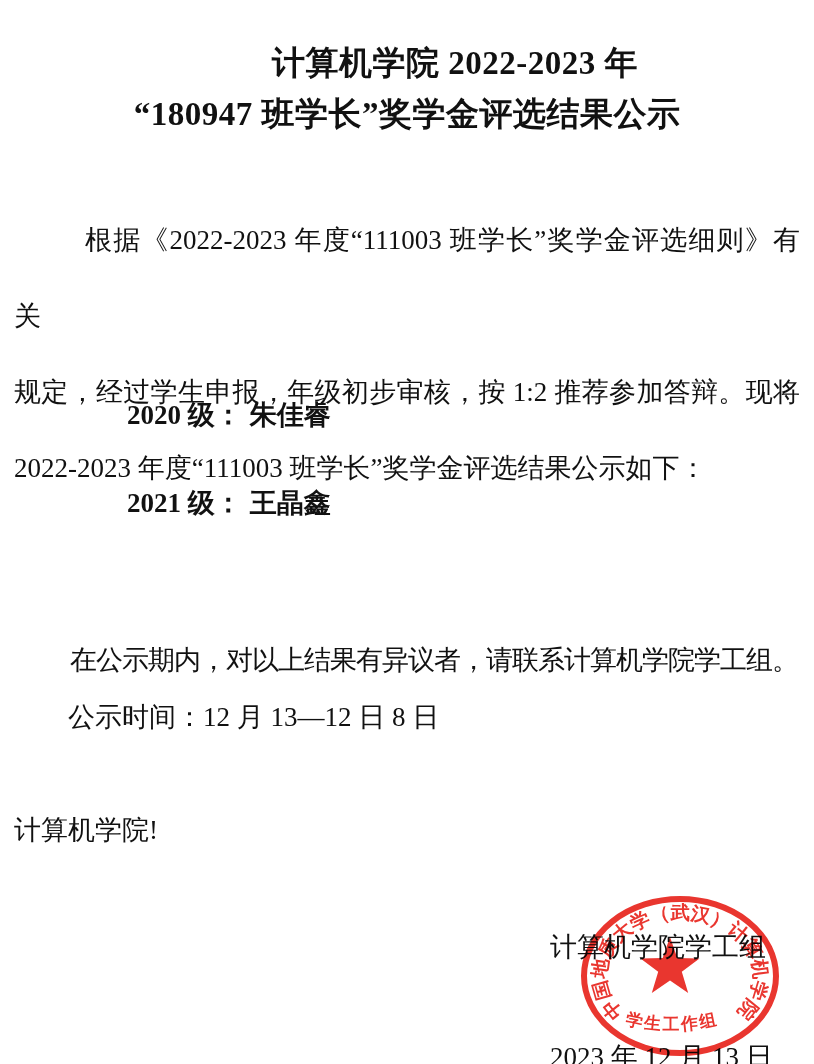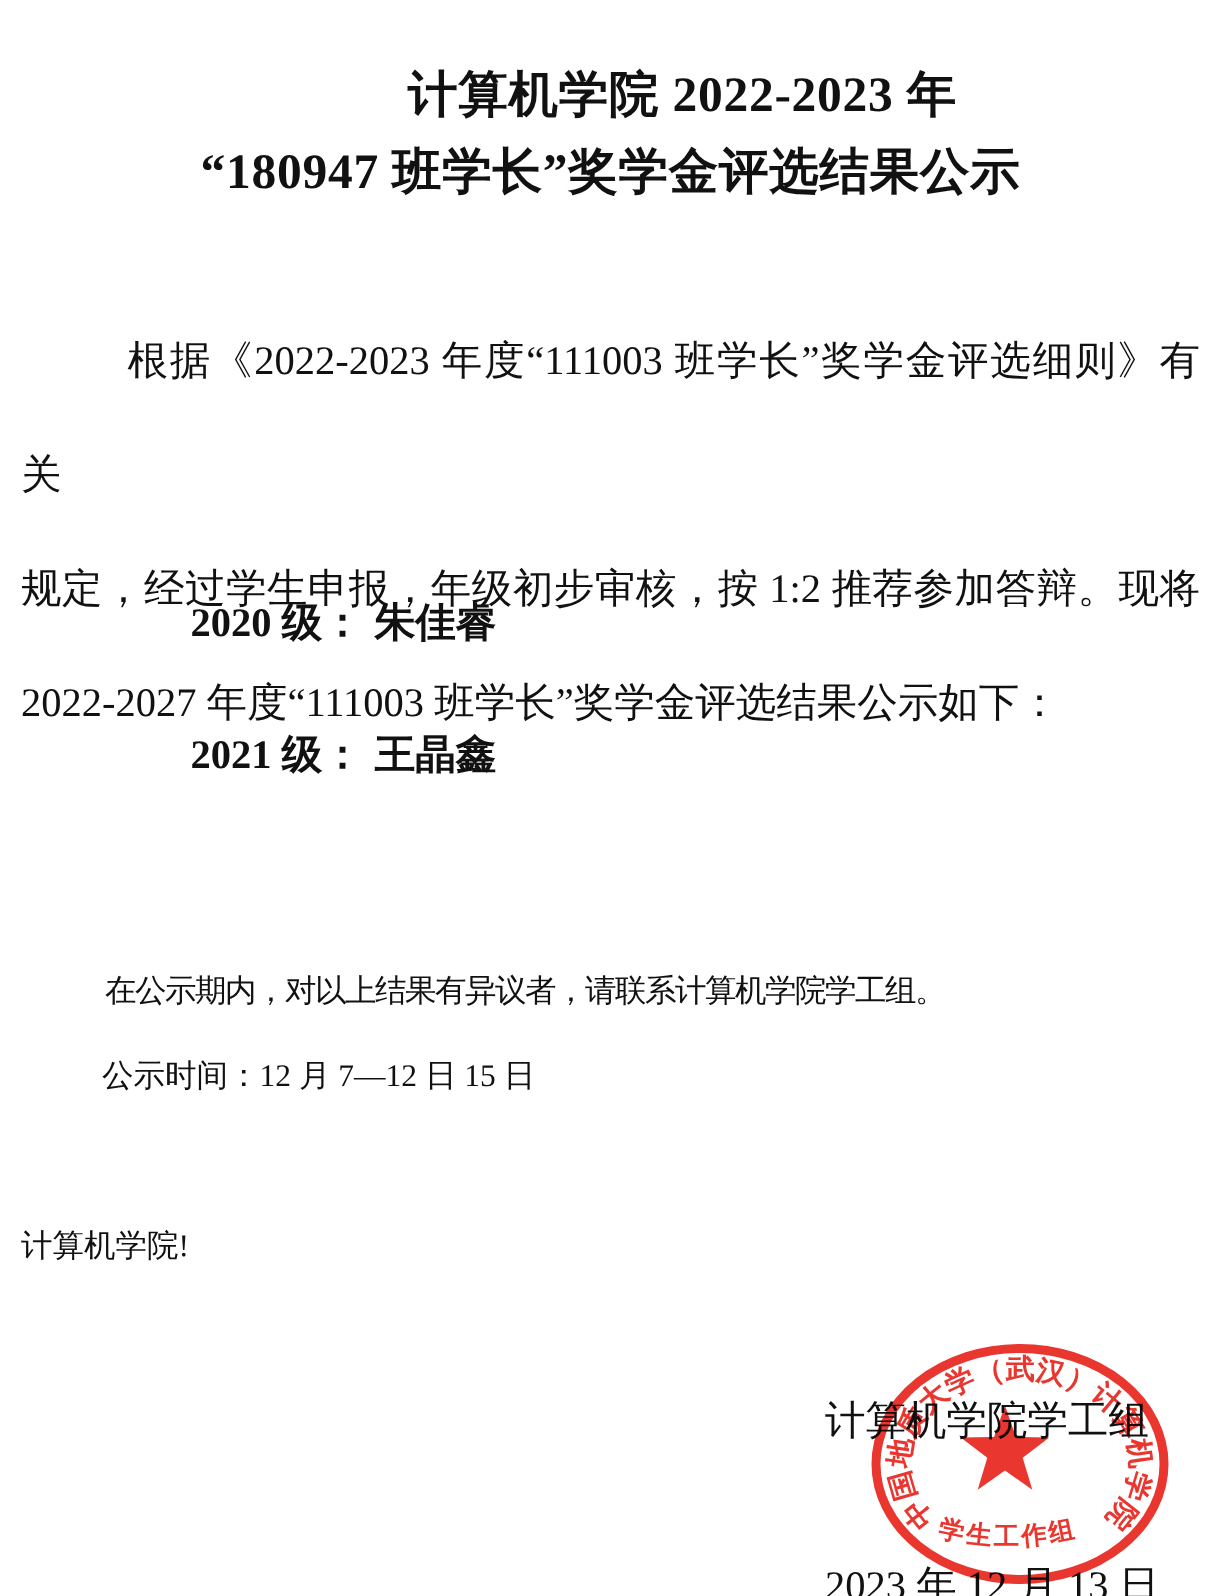--- a/index.html
+++ b/index.html
@@ -46,21 +46,21 @@
     white-space: nowrap;
   }
   .winner-row .grade { font-weight: 700; }
   .winner-row .name { font-weight: 700; margin-left: 8px; }
   .row-1 { top: 399px; }
   .row-2 { top: 487px; }
   .row-3 { top: 574px; }
 
   .body-line {
     position: absolute;
-    font-size: 21px;
+    font-size: 27px;
     line-height: 32px;
     white-space: nowrap;
   }
   .objection { left: 70px; top: 644px; letter-spacing: -1px; }
   .period    { left: 68px; top: 701px; }
   .contact   { left: 70px; top: 759px; }
   .footer-note { left: 14px; top: 814px; }
 
   .signature-block {
     position: absolute;
@@ -93,32 +93,32 @@
 <body>
 
 <div class="page">
 
   <div class="title title-1">计算机学院 2022-2023 年</div>
   <div class="title title-2">“180947 班学长”奖学金评选结果公示</div>
 
   <div class="paragraph">
     <div class="para-line indent justify-full">根据《2022-2023 年度“111003 班学长”奖学金评选细则》有关</div>
     <div class="para-line justify-full">规定，经过学生申报，年级初步审核，按 1:2 推荐参加答辩。现将</div>
-    <div class="para-line">2022-2027 年度“111003 班学长”奖学金评选结果公示如下：</div>
+    <div class="para-line">2022-2023 年度“111003 班学长”奖学金评选结果公示如下：</div>
   </div>
 
   <div class="winner-row row-1">
     <span class="grade">2020 级：</span><span class="name">朱佳睿</span>
   </div>
   <div class="winner-row row-2">
     <span class="grade">2021 级：</span><span class="name">王晶鑫</span>
   </div>
 
   <div class="body-line objection">在公示期内，对以上结果有异议者，请联系计算机学院学工组。</div>
-  <div class="body-line period">公示时间：12 月 7—12 日 15 日</div>
+  <div class="body-line period">公示时间：12 月 13—12 日 8 日</div>
   <div class="body-line footer-note">计算机学院!</div>
 
   <div class="signature-block sig-1">计算机学院学工组</div>
   <div class="signature-block sig-2">2023 年 12 月 13 日</div>
 
   <svg class="seal" viewBox="0 0 210 176" xmlns="http://www.w3.org/2000/svg">
     <defs>
       <path id="ringPath" d="M 48.3 124.6 A 74 57 0 1 1 161.7 124.6" fill="none"></path>
       <path id="bottomPath" d="M 50 136 Q 97 148 144 136" fill="none"></path>
     </defs>

